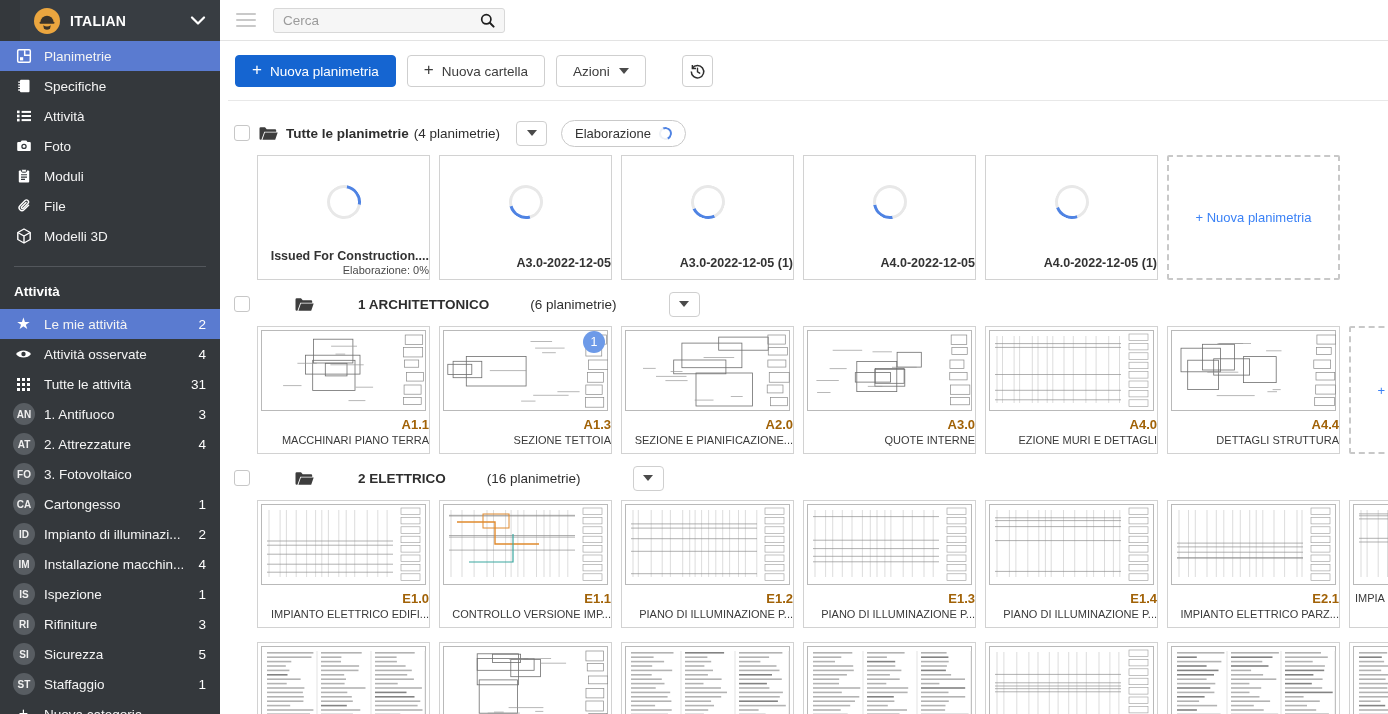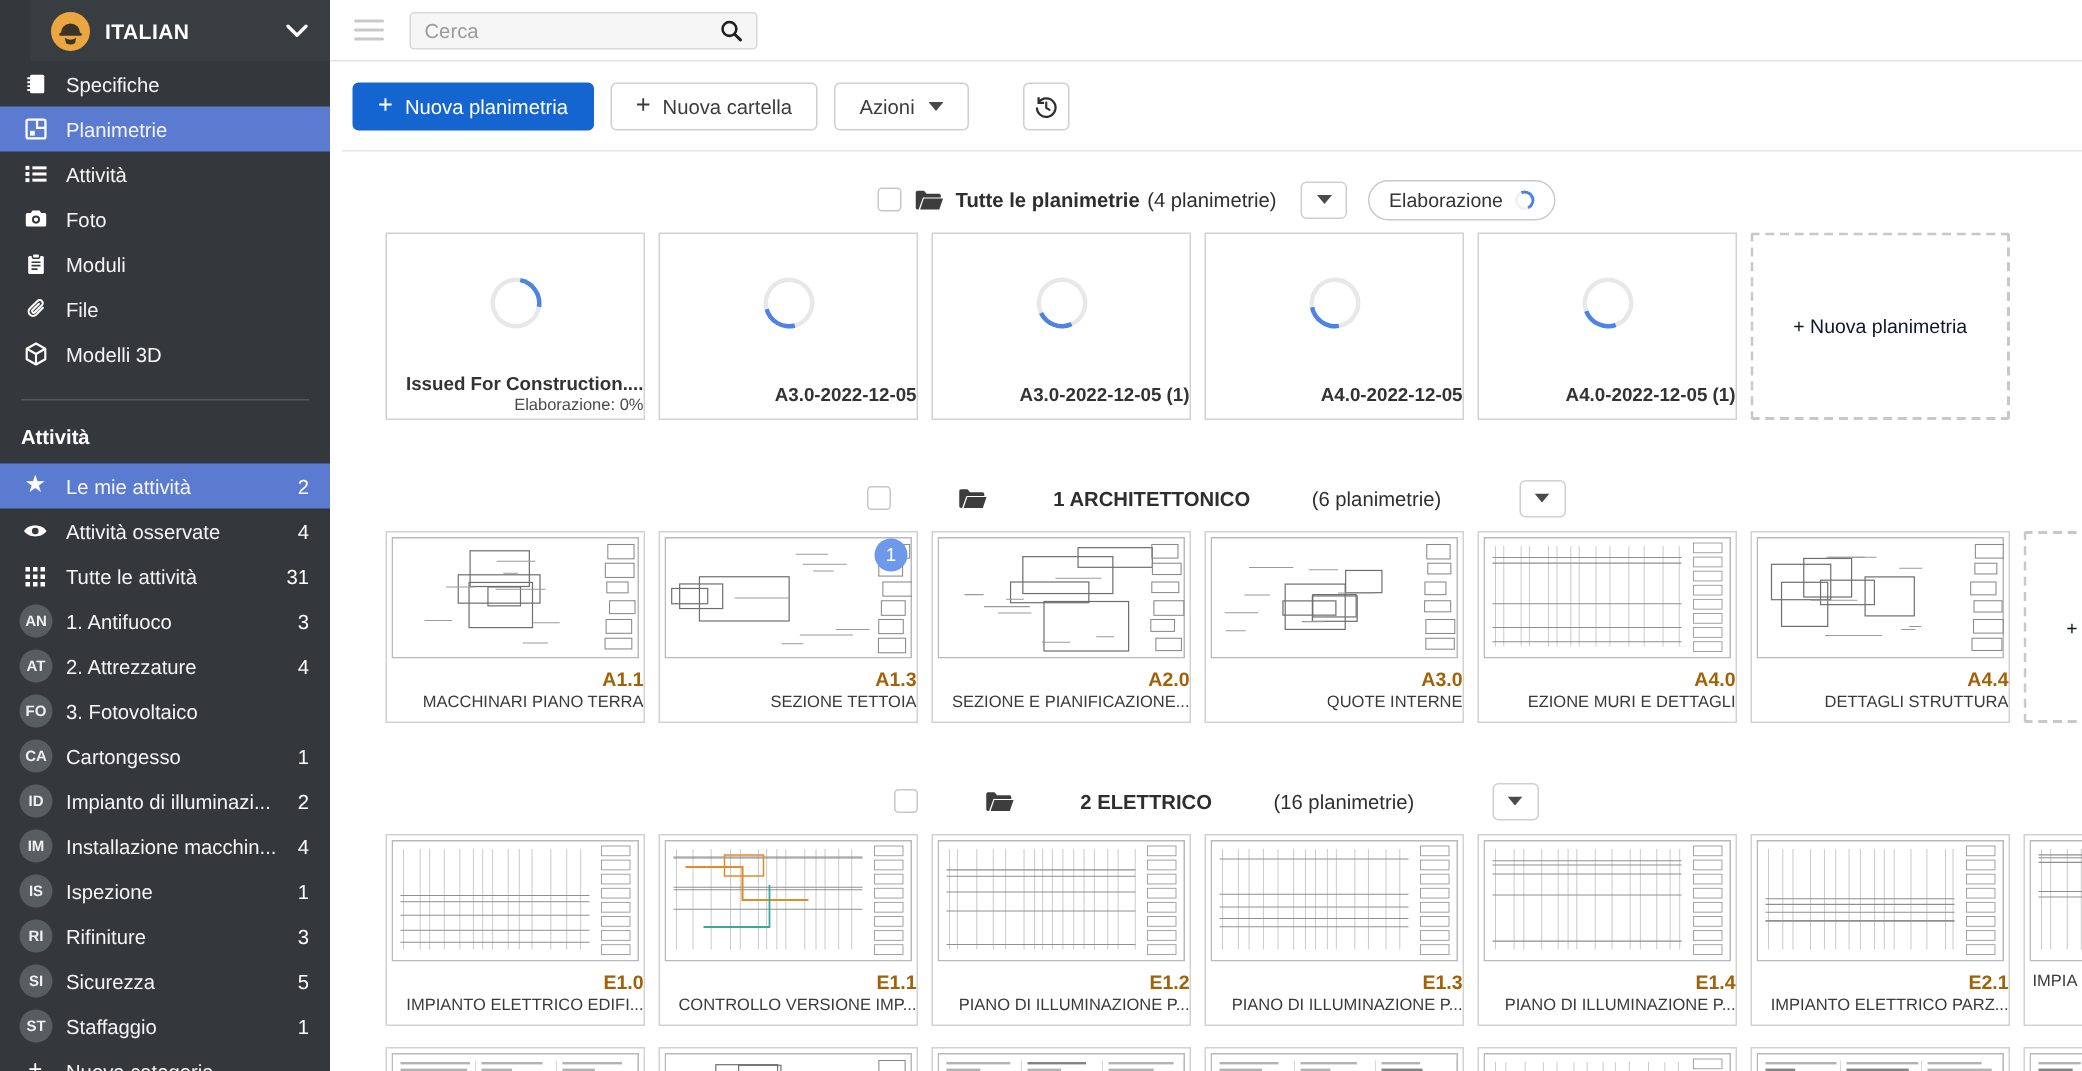--- a/index.html
+++ b/index.html
@@ -38,22 +38,22 @@
          padding:0 16px; font-family:"Liberation Sans", sans-serif; }
   .btn .plus { font-size:17px; margin-right:8px; margin-top:-2px; }
   .btn-primary { background:#1565d1; color:#fff; border:1px solid #1565d1; }
   .btn-outline { background:#fff; color:#3c3c3c; border:1px solid #cfcfcf; }
   .btn-gap { margin-left:11px; }
   .btn-icon { width:31px; padding:0; justify-content:center; margin-left:36px; }
   .caret { margin-left:9px; display:inline-flex; align-items:center; }
   .hdivider { height:1px; background:#e8e8e8; margin-left:8px; flex:0 0 1px; }
 
   .content { flex:1; overflow:hidden; padding-left:8px; }
-  .folder-header { display:flex; align-items:center; height:24px; margin:20px 0 10px 6px;justify-content:center; }
-  .folder-header.later { margin-top:40px;gap:36px; }
+  .folder-header { display:flex; align-items:center; height:24px; margin:20px 0 10px 6px; }
+  .folder-header.later { margin-top:12px;gap:36px; }
   .checkbox { width:16px; height:16px; border:1px solid #c7c7c7; border-radius:3px; background:#fff; cursor:pointer; flex:0 0 16px; }
   .folder-ico { margin:0 8px 0 9px; display:flex; align-items:center; }
   .f-title { font-size:13.5px; font-weight:bold; color:#2e2e2e; }
   .f-count { font-size:13.5px; color:#2e2e2e; margin-left:5px; }
   .dd-btn { margin-left:16px; width:31px; height:25px; border:1px solid #cfcfcf; border-radius:4px; background:#fff;
             display:flex; align-items:center; justify-content:center; cursor:pointer; }
   .pill { margin-left:14px; height:27px; border:1px solid #c9c9c9; border-radius:14px; background:#fff;
           display:flex; align-items:center; padding:0 13px; font-size:13px; color:#333; }
   .pill .mini-spin { width:13px; height:13px; border:2px solid #eef1f6; border-top-color:#4f83e3; border-right-color:#4f83e3;
                      border-radius:50%; margin-left:8px; transform:rotate(20deg); }
@@ -70,21 +70,21 @@
   .c-title { font-size:12.5px; font-weight:bold; color:#333; line-height:15px; white-space:nowrap; overflow:hidden; max-width:168px; }
   .c-sub { font-size:11px; color:#4a4a4a; line-height:13px; }
   .thumb { height:87px; display:flex; align-items:center; justify-content:center; overflow:hidden; }
   .card.h2 .c-label { height:39px; justify-content:flex-start; padding-top:3px; }
   .c-code { font-size:13px; font-weight:bold; color:#a16207; line-height:16px; }
   .c-name { font-size:11px; color:#3a3a3a; line-height:14px; white-space:nowrap; overflow:hidden; max-width:168px; }
   .card.partial .c-name { align-self:flex-start; padding-left:5px; }
   .badge { position:absolute; top:4px; right:6px; width:22px; height:22px; border-radius:50%; background:#6d9ae8;
            color:#fff; font-size:12.5px; display:flex; align-items:center; justify-content:center; }
   .card-new { width:173px; flex:0 0 173px; border:2px dashed #c8c8c8; border-radius:2px; margin-right:9px; background:#fff;
-              display:flex; align-items:center; justify-content:center; color:#0f172a; font-size:13px; cursor:pointer; }
+              display:flex; align-items:center; justify-content:center; color:#3b82f6; font-size:13px; cursor:pointer; }
   .card-new.h1 { height:125px; } .card-new.h2 { height:128px; }
 </style>
 </head>
 <body>
 
 <div class="app">
 
   <div class="sidebar">
     <div class="sb-header">
       <span class="sb-logo"><svg width="26" height="26" viewBox="0 0 26 26">
@@ -94,38 +94,38 @@
             <path d="M9.2 17.2 q3.8 2.6 7.6 0 l-0.8 3.6 q-3 1.8 -6 0 Z" fill="#3a332a"></path>
           </svg></span>
       <span class="sb-project">ITALIAN</span>
       <span class="sb-chevron">
           <svg width="16" height="9" viewBox="0 0 16 9">
             <polyline points="2,1.5 8,7.5 14,1.5" fill="none" stroke="#fff" stroke-width="2.2" stroke-linecap="round" stroke-linejoin="round"></polyline>
           </svg>
         </span>
     </div>
     <div>
-        <div class="sb-item">
-          <span class="sb-ico">
-            <svg width="16" height="16" viewBox="0 0 16 16">
-              <rect x="4" y="1.8" width="9.5" height="12.4" rx="1" fill="#fff"></rect>
-              <path d="M4.2 4.2 H2.2 M4.2 6.8 H2.2 M4.2 9.4 H2.2 M4.2 12 H2.2" stroke="#fff" stroke-width="1.3"></path>
-            </svg>
-          </span>
-          <span>Specifiche</span>
-        </div>
         <div class="sb-item selected">
           <span class="sb-ico">
             <svg width="16" height="16" viewBox="0 0 16 16">
               <rect x="1.7" y="1.7" width="12.6" height="12.6" rx="1.2" fill="none" stroke="#fff" stroke-width="1.5"></rect>
               <path d="M8.7 2.3 V7.3 H14.1" fill="none" stroke="#fff" stroke-width="1.5"></path>
               <rect x="4" y="9.2" width="3.2" height="3.2" fill="#fff"></rect>
             </svg>
           </span>
           <span>Planimetrie</span>
+        </div>
+        <div class="sb-item">
+          <span class="sb-ico">
+            <svg width="16" height="16" viewBox="0 0 16 16">
+              <rect x="4" y="1.8" width="9.5" height="12.4" rx="1" fill="#fff"></rect>
+              <path d="M4.2 4.2 H2.2 M4.2 6.8 H2.2 M4.2 9.4 H2.2 M4.2 12 H2.2" stroke="#fff" stroke-width="1.3"></path>
+            </svg>
+          </span>
+          <span>Specifiche</span>
         </div>
         <div class="sb-item">
           <span class="sb-ico">
             <svg width="16" height="16" viewBox="0 0 16 16">
               <g fill="#fff">
                 <rect x="1" y="2.6" width="2.6" height="2.6"></rect>
                 <rect x="1" y="6.7" width="2.6" height="2.6"></rect>
                 <rect x="1" y="10.8" width="2.6" height="2.6"></rect>
                 <rect x="5.6" y="2.9" width="9.4" height="2"></rect>
                 <rect x="5.6" y="7" width="9.4" height="2"></rect>

